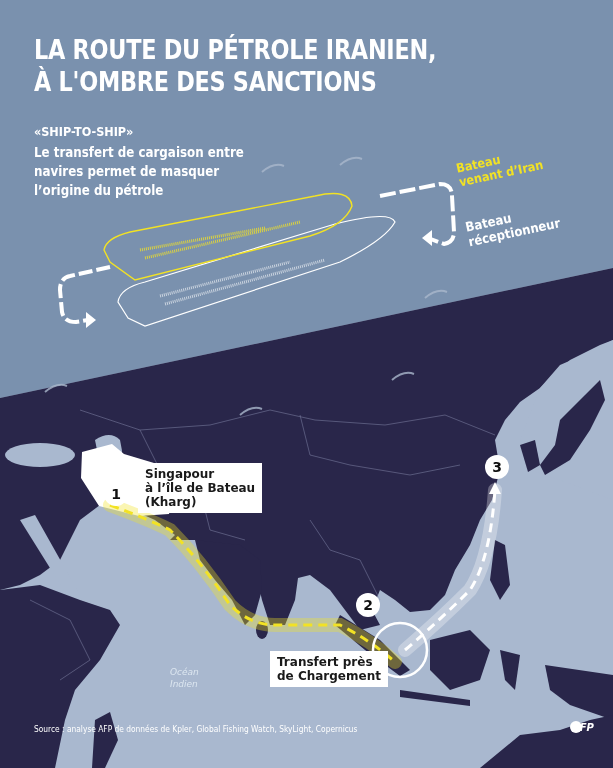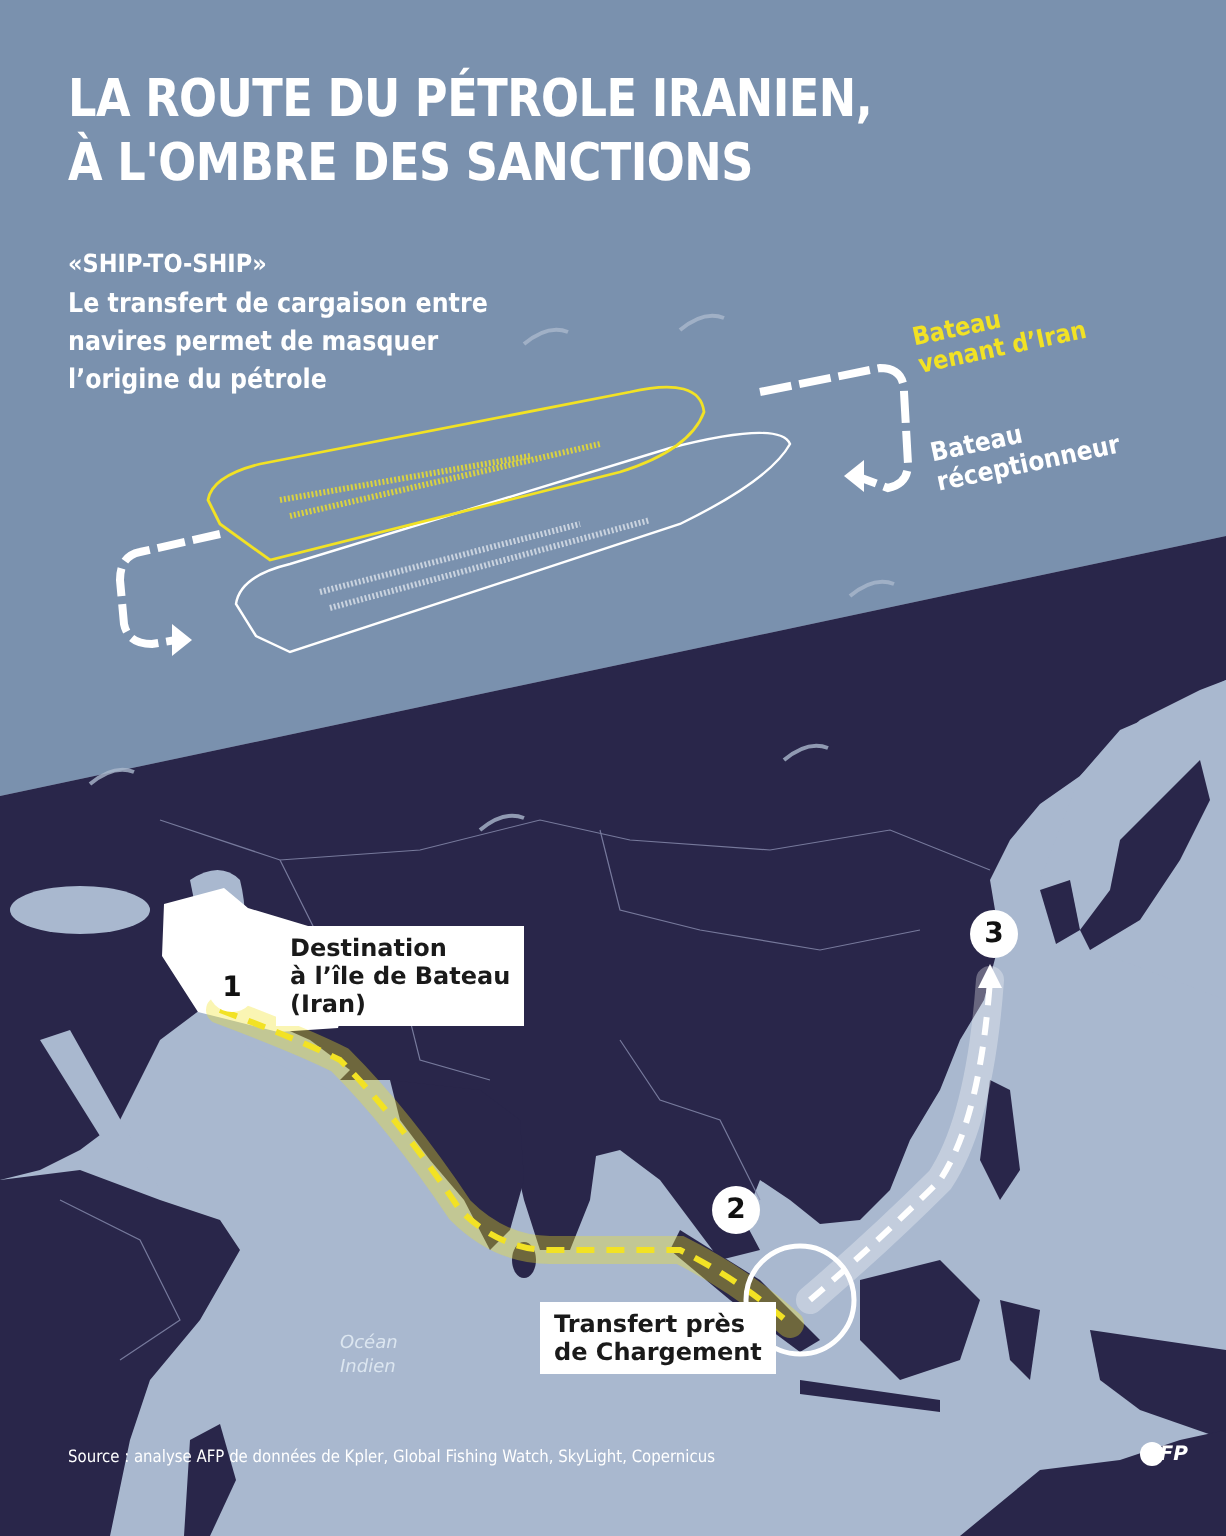--- a/index.html
+++ b/index.html
@@ -110,23 +110,23 @@
     <div>Bateau</div>
     <div>venant d’Iran</div>
   </div>
   <div class="lbl-recv">
     <div>Bateau</div>
     <div>réceptionneur</div>
   </div>
 
   <div class="badge" style="left:104px;top:482px;">1</div>
   <div class="box" style="left:138px;top:463px;">
-    <div>Destination</div>
+    <div>Singapour</div>
     <div>à l’île de Bateau</div>
-    <div>(Iran)</div>
+    <div>(Kharg)</div>
   </div>
 
   <div class="badge" style="left:356px;top:593px;">2</div>
   <div class="box" style="left:270px;top:651px;">
     <div>Transfert près</div>
     <div>de Chargement</div>
   </div>
 
   <div class="badge" style="left:485px;top:455px;">3</div>
 

